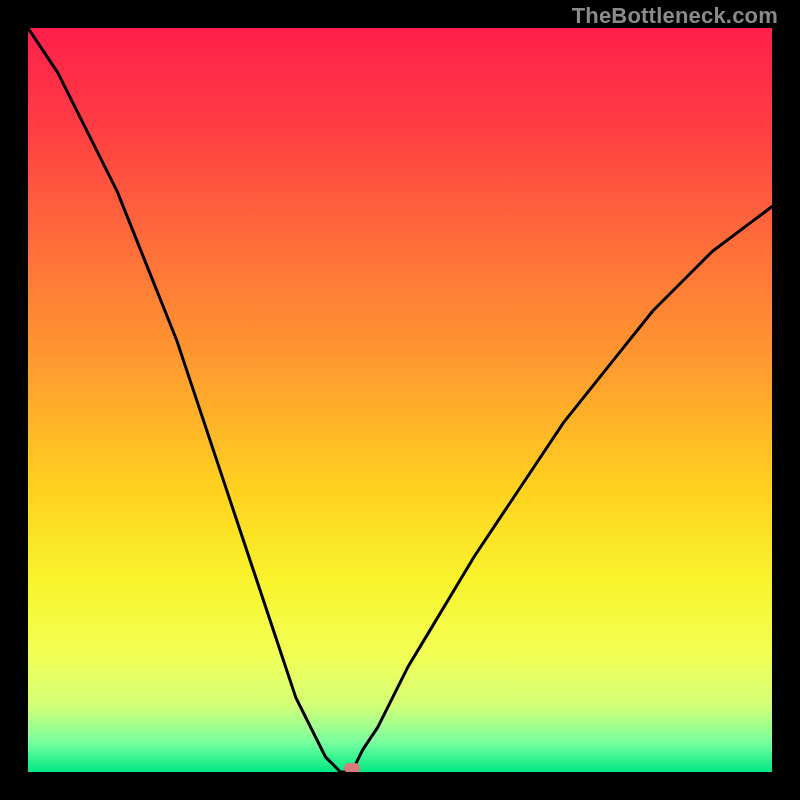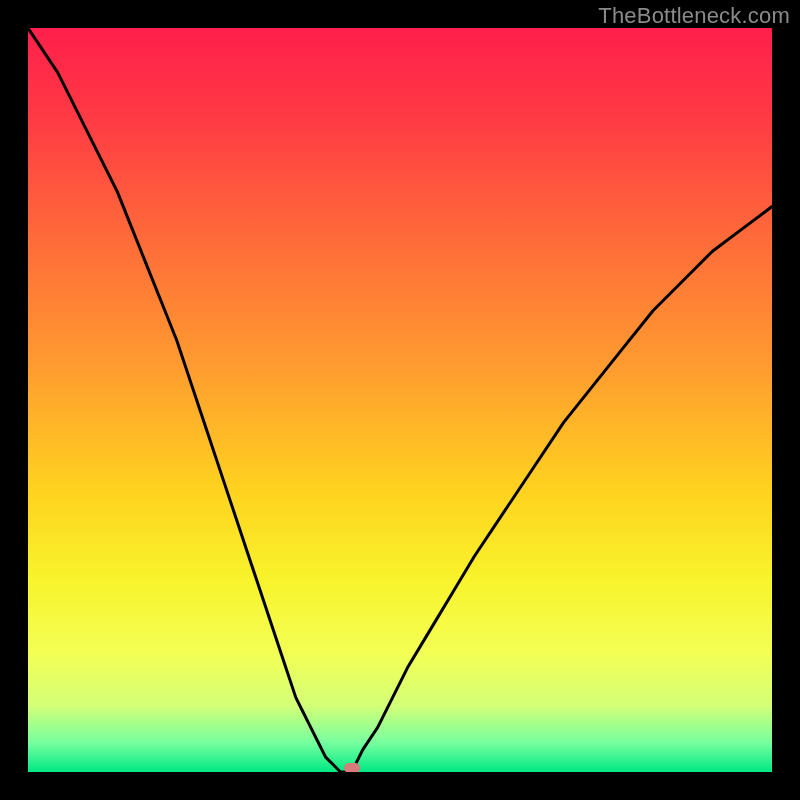--- a/index.html
+++ b/index.html
@@ -43,23 +43,23 @@
   .marker {
     position: absolute;
     width: 16px;
     height: 10px;
     border-radius: 5px;
     transform: translate(-50%, -50%);
   }
   .watermark {
     position: absolute;
     top: 3px;
-    right: 10px;
+    right: 22px;
     font-size: 22px;
-    font-weight: 400;
+    font-weight: 700;
     color: #8a8a8a;
     letter-spacing: 0.2px;
   }
 </style>
 </head>
 <body>
 
 <div class="outer">
   <div class="watermark">TheBottleneck.com</div>
 

